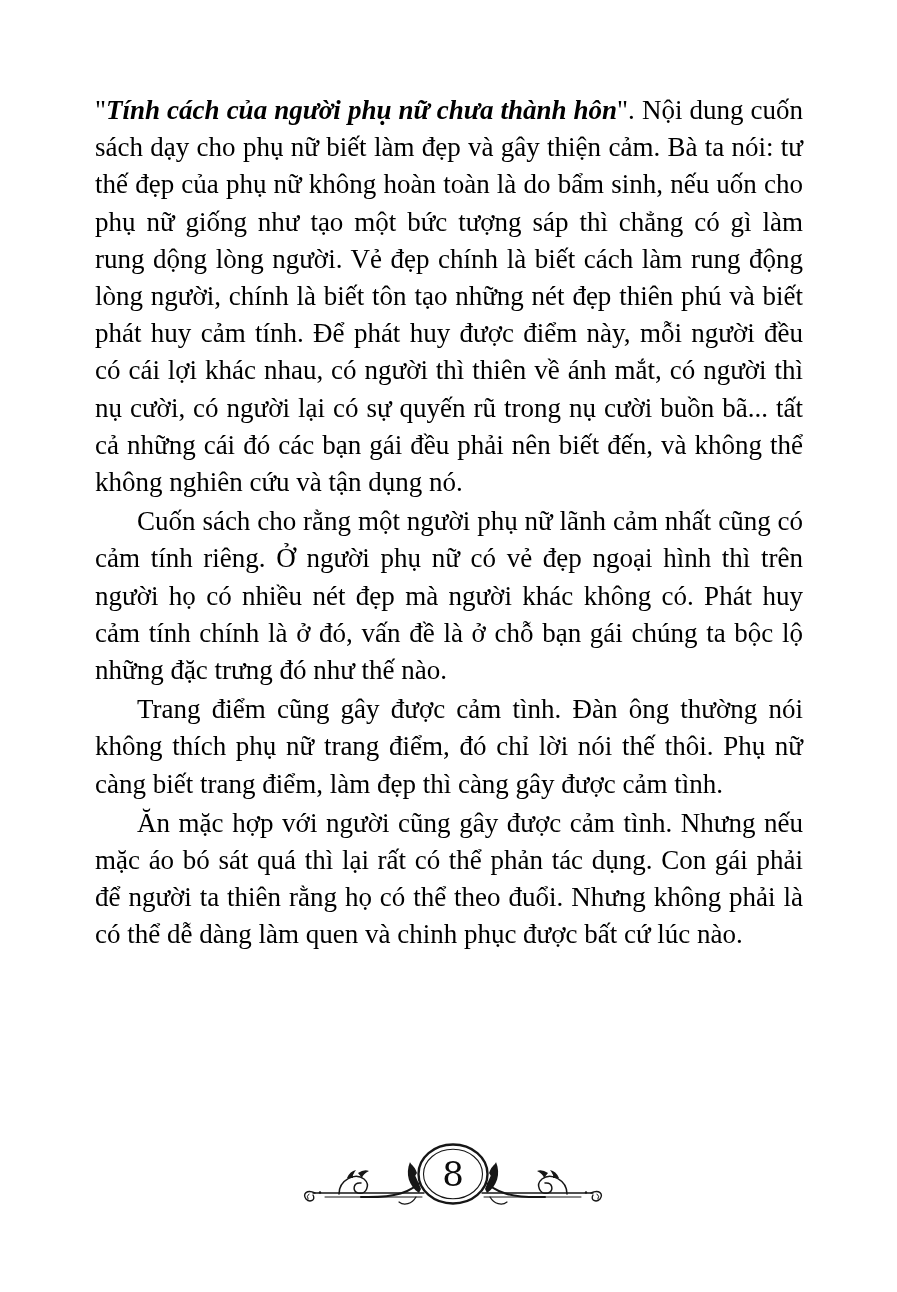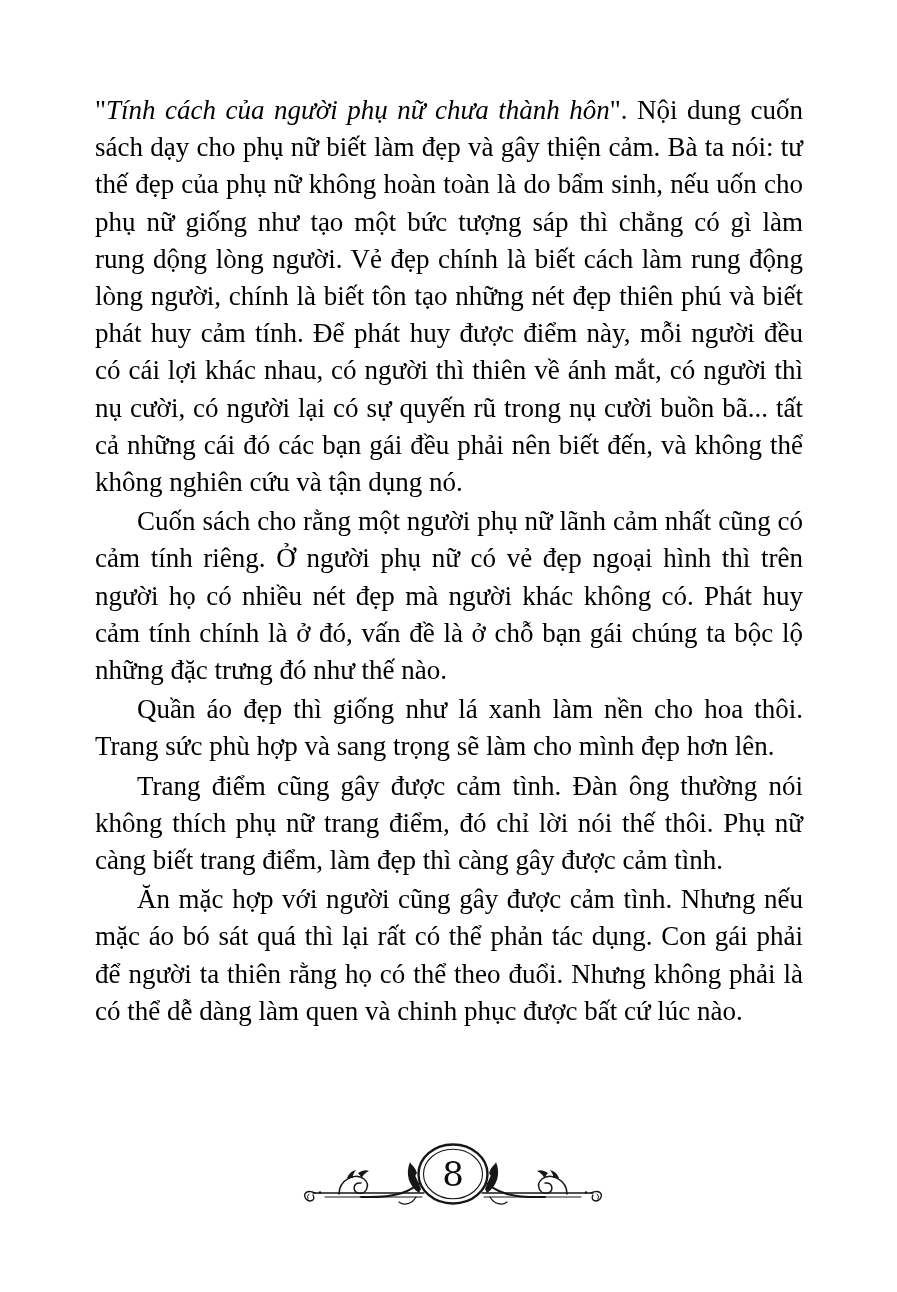--- a/index.html
+++ b/index.html
@@ -28,20 +28,21 @@
   }
   .para {
     margin: 0 0 2px 0;
     text-indent: 42px;
   }
   .para.first {
     text-indent: 0;
   }
   .title-italic {
     font-style: italic;
+    font-weight: bold;
   }
   .ornament {
     position: absolute;
     left: 50%;
     top: 1136px;
     width: 300px;
     height: 84px;
     margin-left: -146px;
   }
   .ornament svg {
@@ -57,21 +58,20 @@
 </style>
 </head>
 <body>
 
 <div class="page">
 
   <div class="text-block">
     <p class="para first"><span>"</span><span class="title-italic">Tính cách của người phụ nữ chưa thành hôn</span><span>". Nội dung cuốn sách dạy cho phụ nữ biết làm đẹp và gây thiện cảm. Bà ta nói: tư thế đẹp của phụ nữ không hoàn toàn là do bẩm sinh, nếu uốn cho phụ nữ giống như tạo một bức tượng sáp thì chẳng có gì làm rung dộng lòng người. Vẻ đẹp chính là biết cách làm rung động lòng người, chính là biết tôn tạo những nét đẹp thiên phú và biết phát huy cảm tính. Để phát huy được điểm này, mỗi người đều có cái lợi khác nhau, có người thì thiên về ánh mắt, có người thì nụ cười, có người lại có sự quyến rũ trong nụ cười buồn bã... tất cả những cái đó các bạn gái đều phải nên biết đến, và không thể không nghiên cứu và tận dụng nó.</span></p>
 
     <p class="para">Cuốn sách cho rằng một người phụ nữ lãnh cảm nhất cũng có cảm tính riêng. Ở người phụ nữ có vẻ đẹp ngoại hình thì trên người họ có nhiều nét đẹp mà người khác không có. Phát huy cảm tính chính là ở đó, vấn đề là ở chỗ bạn gái chúng ta bộc lộ những đặc trưng đó như thế nào.</p>
-    <p class="para">Quần áo đẹp thì giống như lá xanh làm nền cho hoa thôi. Trang sức phù hợp và sang trọng sẽ làm cho mình đẹp hơn lên.</p>
     <p class="para">Trang điểm cũng gây được cảm tình. Đàn ông thường nói không thích phụ nữ trang điểm, đó chỉ lời nói thế thôi. Phụ nữ càng biết trang điểm, làm đẹp thì càng gây được cảm tình.</p>
     <p class="para">Ăn mặc hợp với người cũng gây được cảm tình. Nhưng nếu mặc áo bó sát quá thì lại rất có thể phản tác dụng. Con gái phải để người ta thiên rằng họ có thể theo đuổi. Nhưng không phải là có thể dễ dàng làm quen và chinh phục được bất cứ lúc nào.</p>
   </div>
 
   <div class="ornament">
     <svg viewBox="0 0 300 84" xmlns="http://www.w3.org/2000/svg">
       <g id="flourish-left" stroke="#161616" fill="none" stroke-linecap="round">
 
         <path d="M10,57 H121" stroke-width="1.3"></path>
         <path d="M22,61 H119" stroke-width="1"></path>

